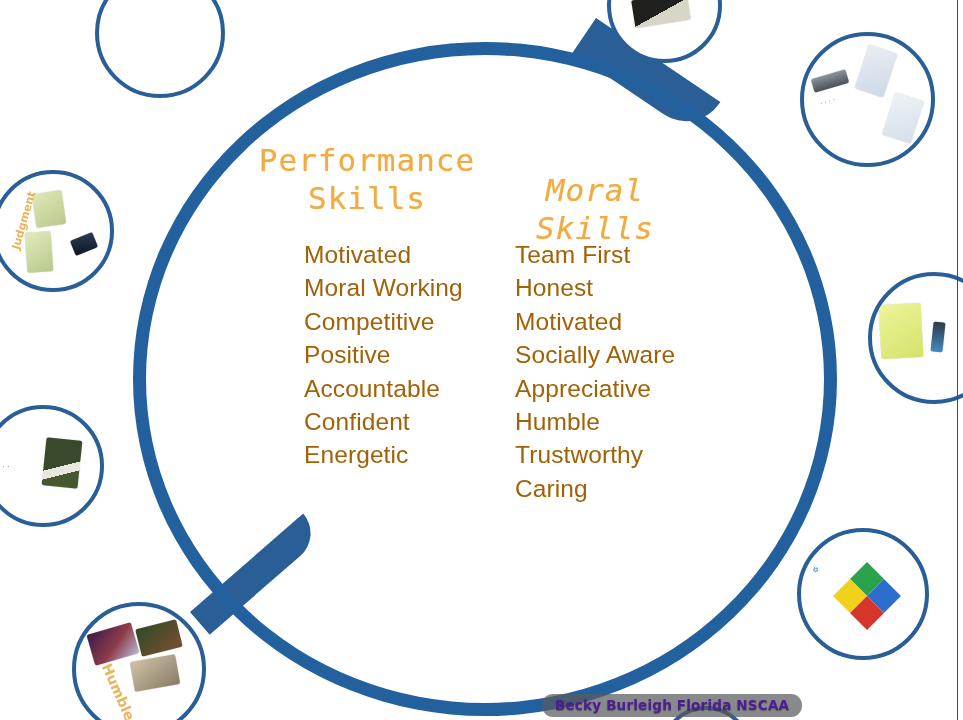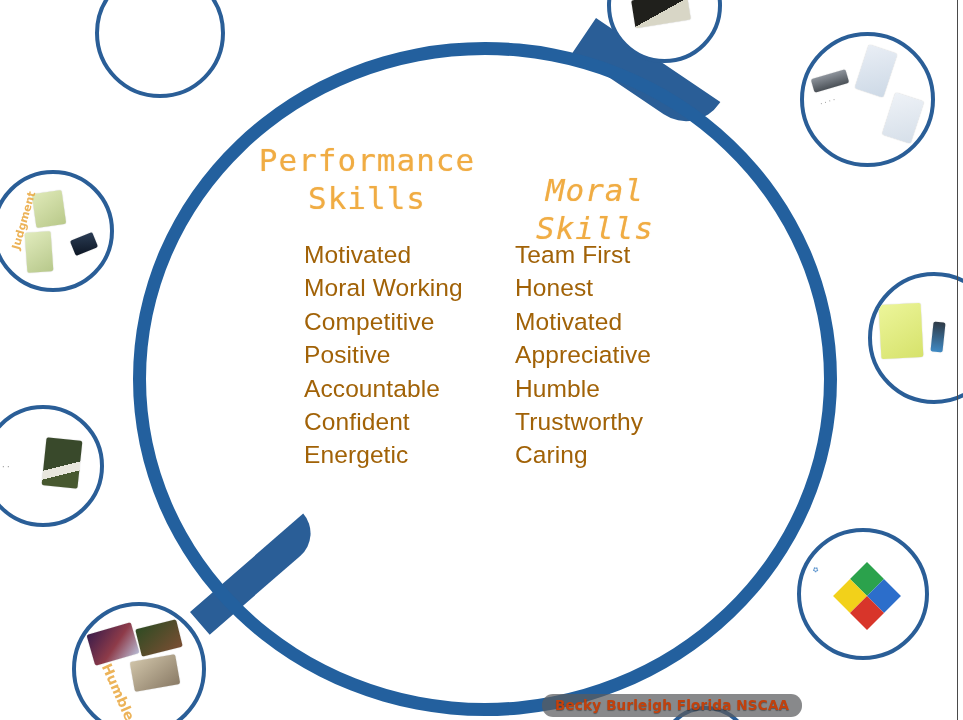--- a/index.html
+++ b/index.html
@@ -116,21 +116,21 @@
   .skill-item { white-space: nowrap; }
 
   
   .caption-pill {
     position: absolute;
     left: 542px;
     top: 694px;
     padding: 3px 13px 4px 13px;
     border-radius: 11px;
     background: rgba(90,92,94,.72);
-    color: #c2410c;
+    color: #4c1d95;
     font-family: "DejaVu Sans", sans-serif;
     font-size: 13.5px;
     font-weight: 600;
     letter-spacing: .2px;
     white-space: nowrap;
     text-shadow: 0 1px 1px rgba(0,0,0,.35);
   }
 
   
   .edge-line {
@@ -243,20 +243,21 @@
       <div class="skill-item">Positive</div>
       <div class="skill-item">Accountable</div>
       <div class="skill-item">Confident</div>
       <div class="skill-item">Energetic</div>
     </div>
 
   <div class="skills-col" id="col-moral">
       <div class="skill-item">Team First</div>
       <div class="skill-item">Honest</div>
       <div class="skill-item">Motivated</div>
+      <div class="skill-item">Socially Aware</div>
       <div class="skill-item">Appreciative</div>
       <div class="skill-item">Humble</div>
       <div class="skill-item">Trustworthy</div>
       <div class="skill-item">Caring</div>
     </div>
 
   <div class="caption-pill">Becky Burleigh Florida NSCAA</div>
 
   <div class="edge-line"></div>
 

